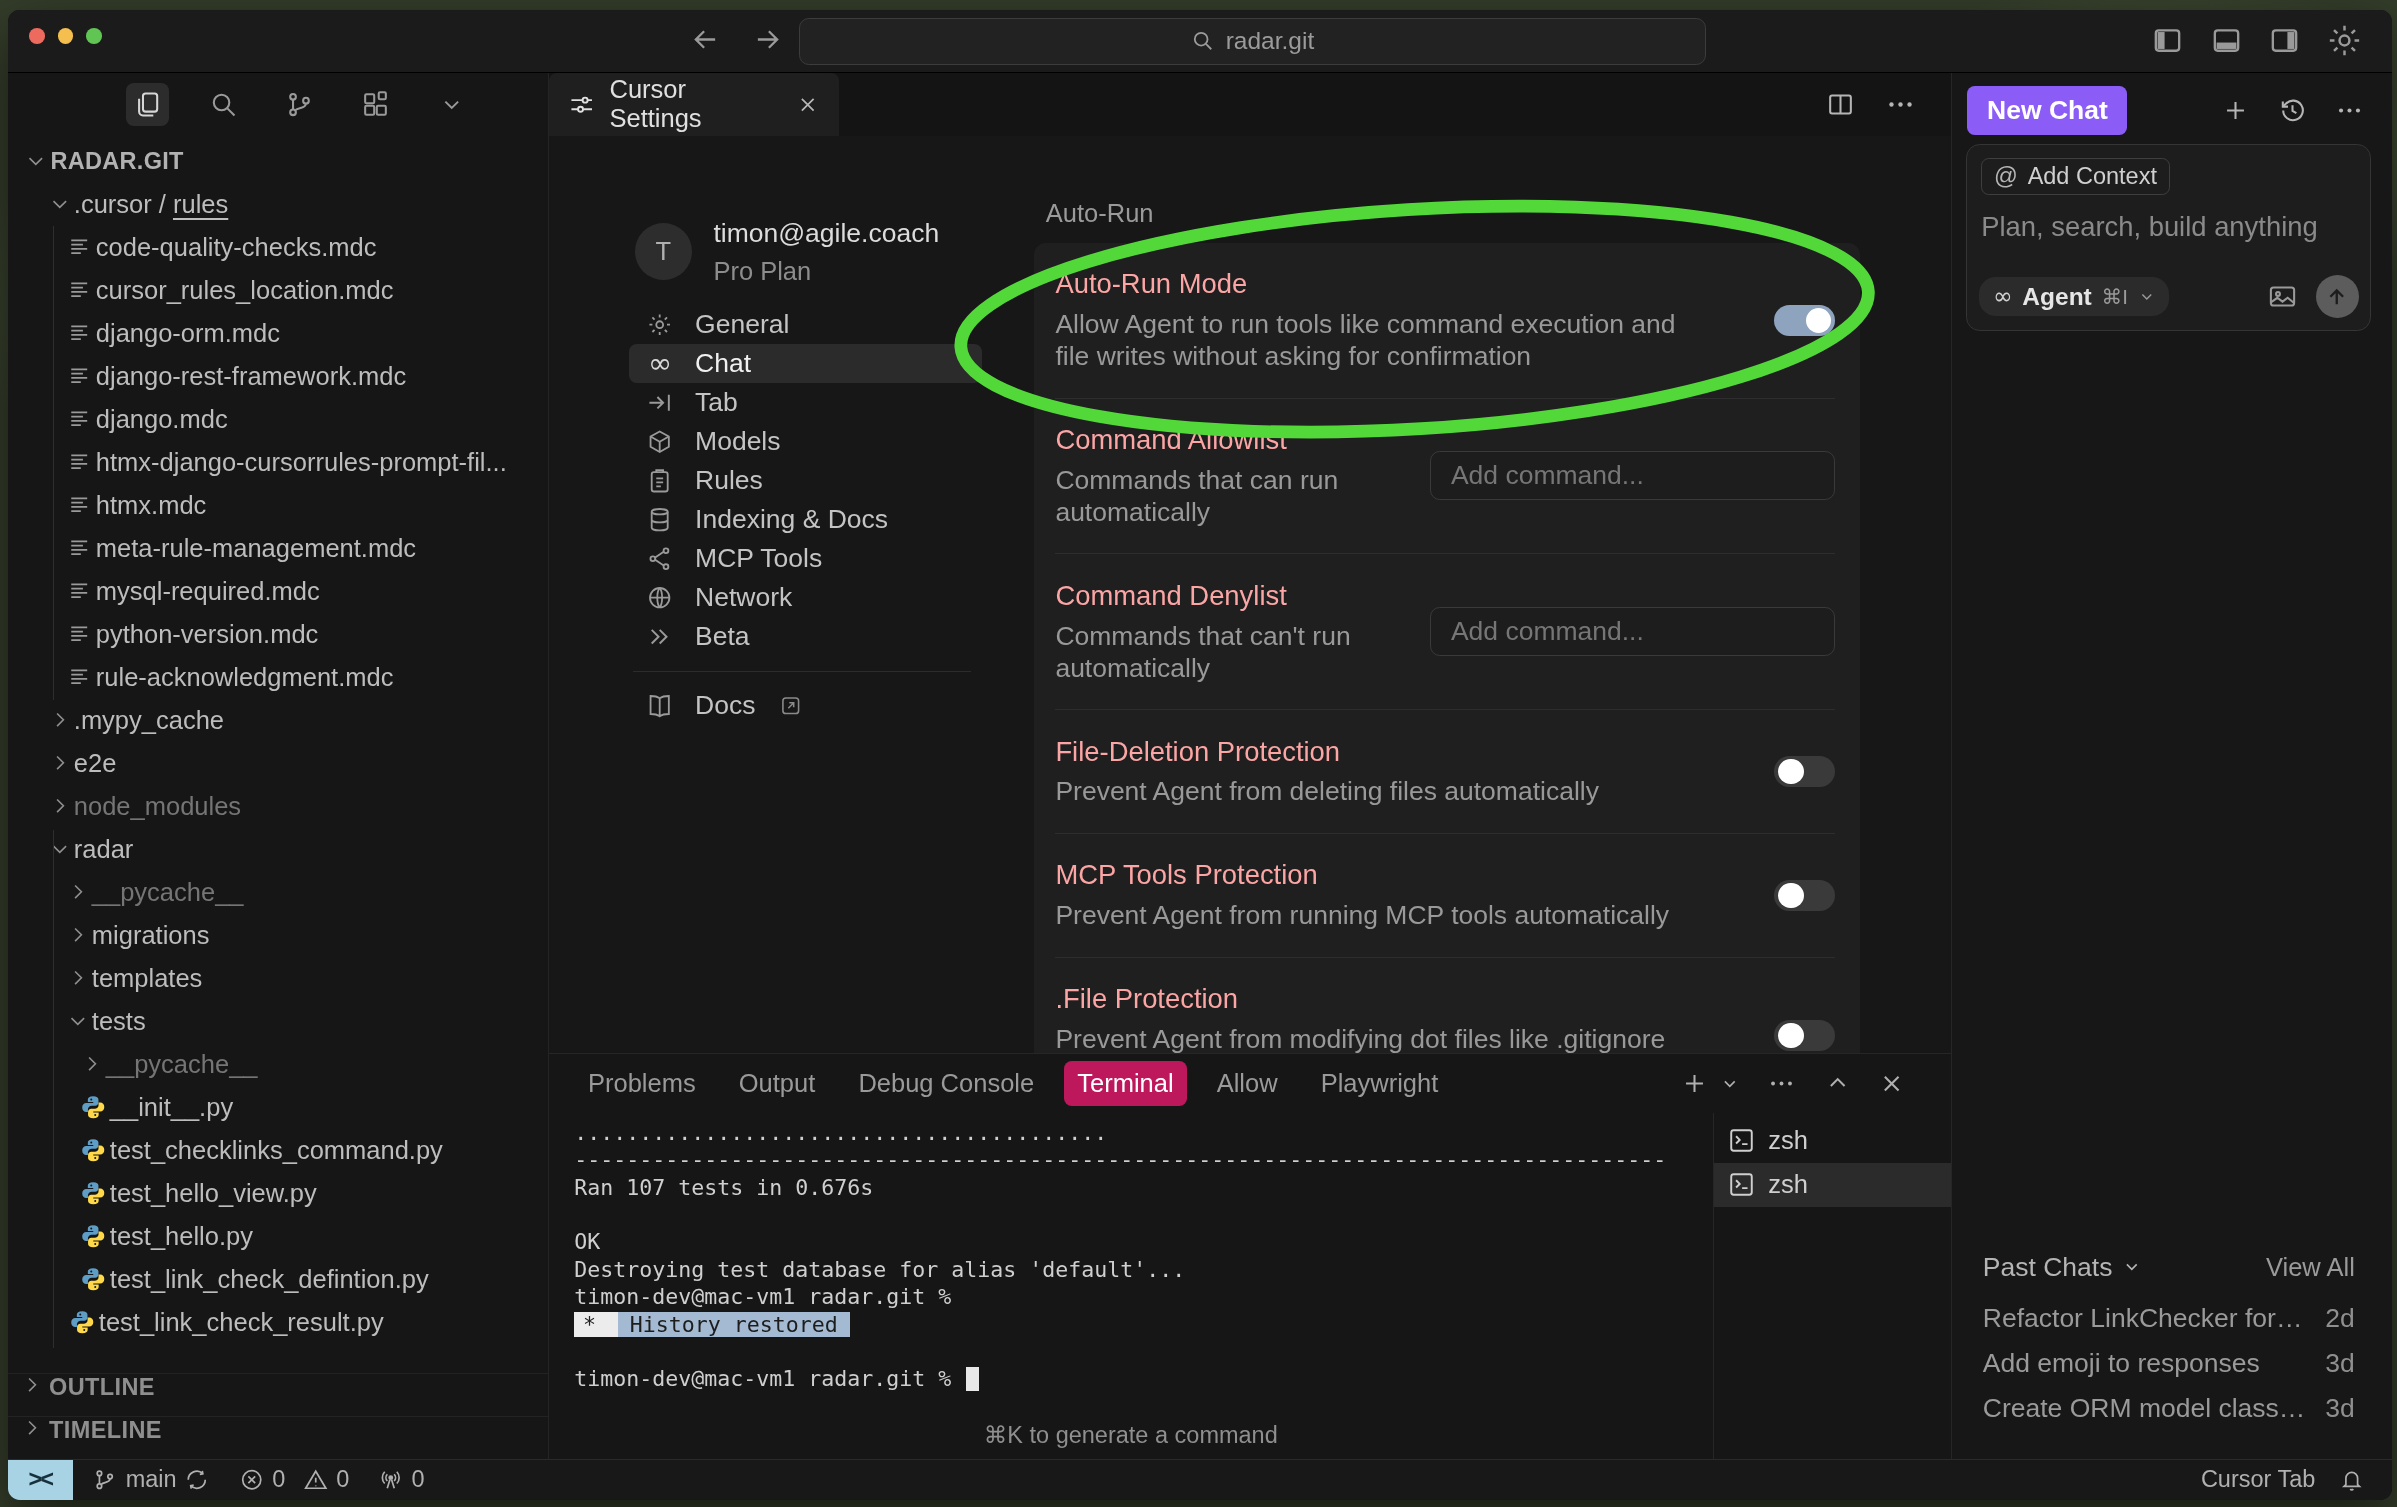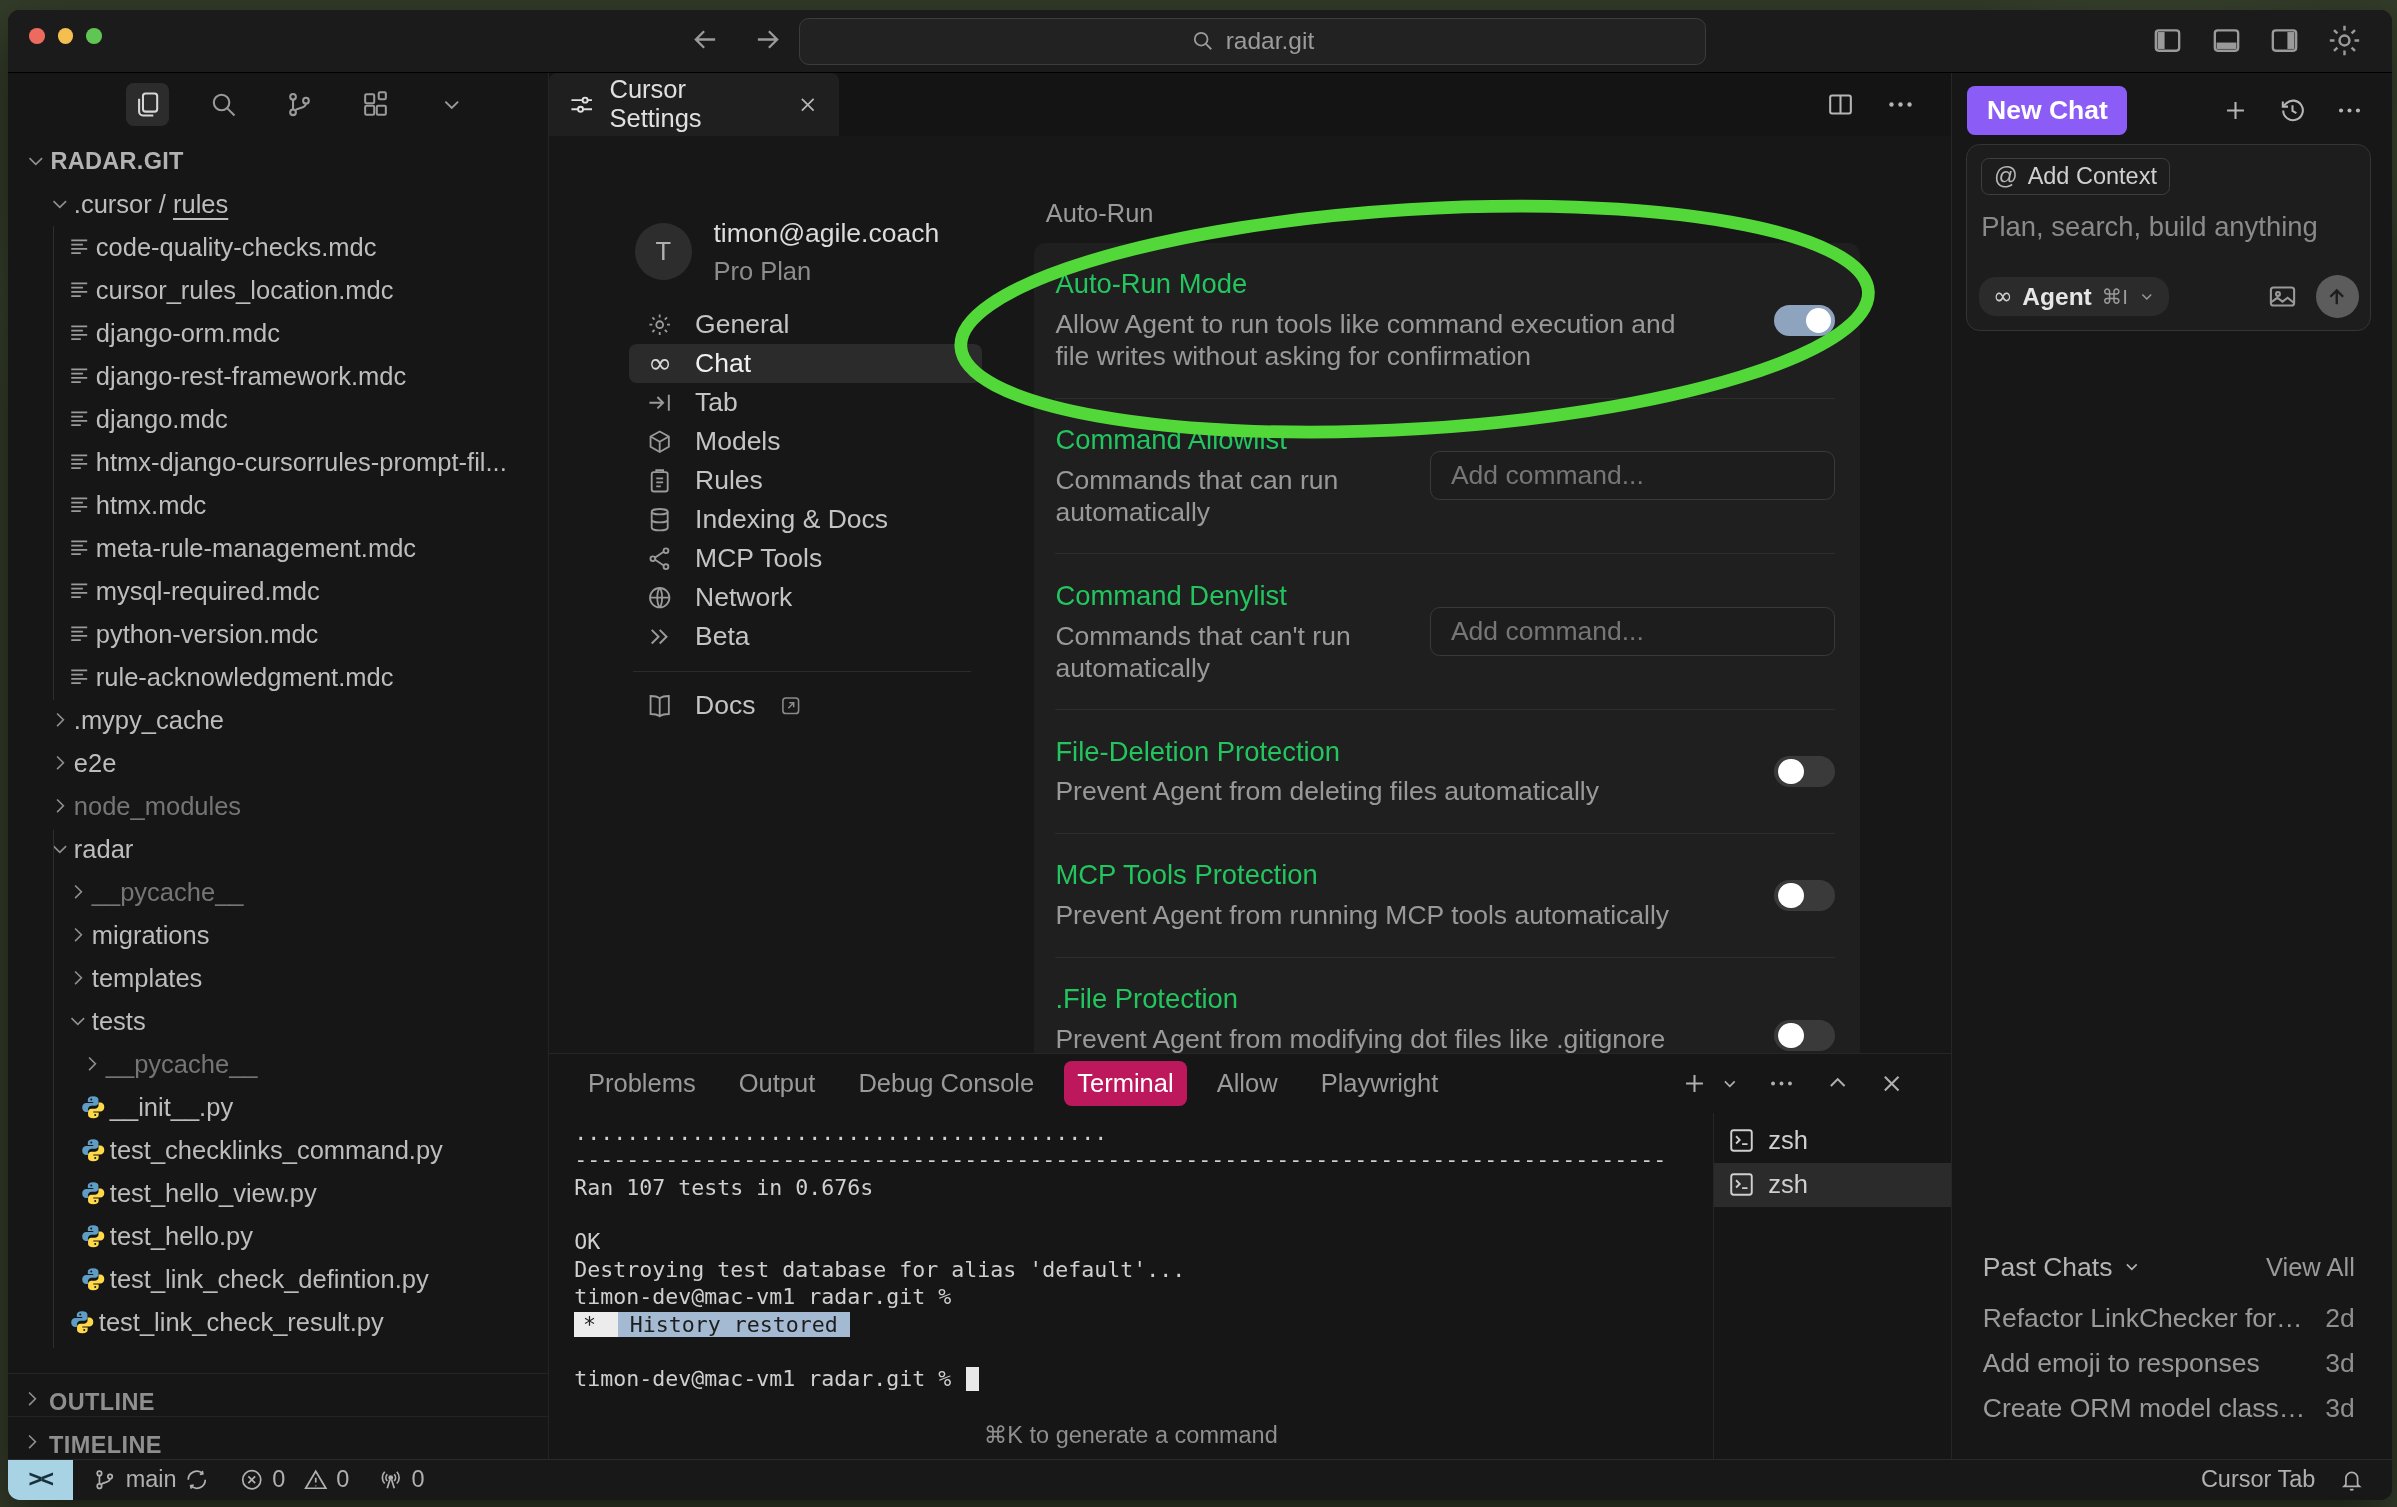--- a/index.html
+++ b/index.html
@@ -36,21 +36,21 @@
   .activity .act.active { background:#2c2c2c; color:#d6d6d6; }
   .tree { flex:1 1 auto; position:relative; overflow:hidden; padding-top:3.9px; }
   .trow { height:43px; display:flex; align-items:center; color:#bdbdbd; font-size:25.5px; white-space:nowrap; }
   .trow .chev { width:29px; flex:0 0 auto; color:#8f8f8f; display:flex; justify-content:center; }
   .trow .ficon { width:33px; flex:0 0 auto; display:flex; justify-content:center; color:#9a9a9a; }
   .trow.root { font-weight:700; font-size:23.5px; color:#b2b2b2; letter-spacing:0.3px; }
   .trow.dim { color:#757575; }
   .trow .ulpart { text-decoration:underline; text-underline-offset:4.9px; }
   .guide { position:absolute; width:1px; background:#2e2e2e; left:45px; }
   .tree-sections { flex:0 0 auto; }
-  .sectrow { height:43px; display:flex; align-items:flex-end; padding-left:13.7px; gap:5.9px;
+  .sectrow { height:43px; display:flex; align-items:flex-start; padding-left:13.7px; gap:5.9px;
     color:#8f8f8f; font-weight:700; font-size:23.5px; letter-spacing:0.4px; border-top:1px solid #232323; }
 
   .centercol { width:1402px; flex:0 0 auto; display:flex; flex-direction:column; min-width:0; background:#171717; }
   .tabstrip { height:63px; flex:0 0 auto; background:#141414; display:flex; align-items:stretch; position:relative; }
   .edtab { width:290px; background:#1f1f1f; border-radius:7.8px 7.8px 0 0; display:flex; align-items:center;
     padding:0 19.6px; gap:13.7px; color:#e0e0e0; font-size:25.5px; }
   .edtab .closex { margin-left:auto; color:#b5b5b5; }
   .tabstrip-right { position:absolute; right:35px; top:0; height:63px; display:flex; align-items:center; gap:29px; color:#b5b5b5; }
 
   
@@ -68,21 +68,21 @@
   .snav-item.sel .icon { color:#d8d8d8; }
   .snav-div { height:1px; background:#2c2c2c; margin:15.7px 0 13.7px 3.9px; width:338px; }
   .inf { font-size:29px; line-height:19.6px; font-family:"DejaVu Sans", sans-serif; }
 
   .sec-label { position:absolute; left:497px; top:63px; color:#9a9a9a; font-size:25.5px; }
   .setcard { position:absolute; left:485px; top:107px; width:826px; height:823px; background:#1f1f1f;
     border-radius:11.8px; padding:0 24.5px 0 21.6px; }
   .srow { display:flex; align-items:center; gap:19.6px; padding:25.5px 0; border-bottom:1px solid #2d2d2d; }
   .srow:last-child { border-bottom:none; }
   .srow .stxt { flex:1 1 auto; }
-  .srow .stitle { color:#22c55e; font-size:27.4px; margin-bottom:7.8px; }
+  .srow .stitle { color:#fca5a5; font-size:27.4px; margin-bottom:7.8px; }
   .srow .sdesc { color:#999999; font-size:26.5px; line-height:32px; max-width:647px; }
   .toggle { width:61px; height:31px; border-radius:15.7px; background:#3a3a3a; position:relative; flex:0 0 auto; }
   .toggle .knob { position:absolute; top:2.9px; left:3.9px; width:25.5px; height:25.5px; border-radius:50%; background:#ffffff; }
   .toggle.on { background:#8ea3bd; }
   .toggle.on .knob { left:auto; right:3.9px; }
   .cmdinput { width:405px; height:49px; flex:0 0 auto; background:#1d1d1d; border:1px solid #3a3a3a; border-radius:9.8px;
     color:#cccccc; font-size:26.5px; padding:0 19.6px; font-family:"Liberation Sans",sans-serif; outline:none; }
   .cmdinput::placeholder { color:#767676; }
   .annotation-svg { position:absolute; left:0; top:0; pointer-events:none; }
 

